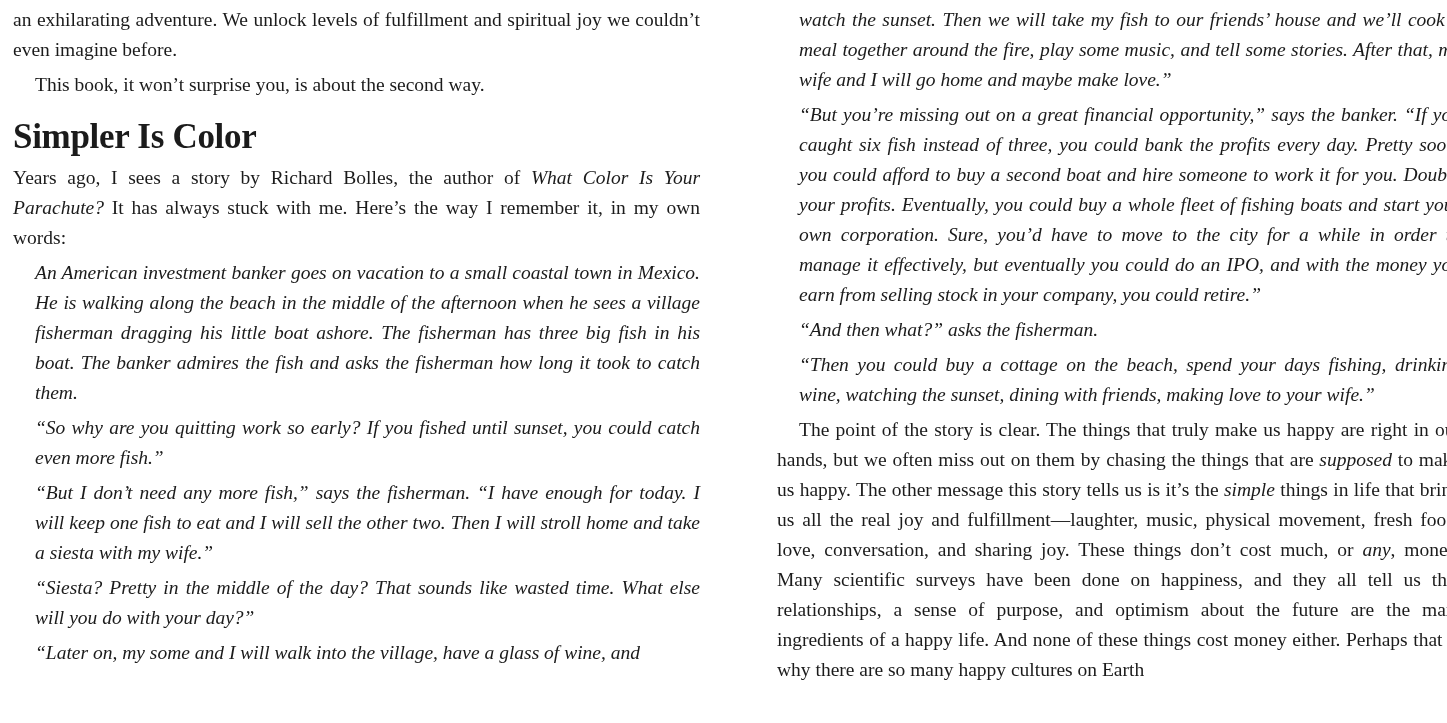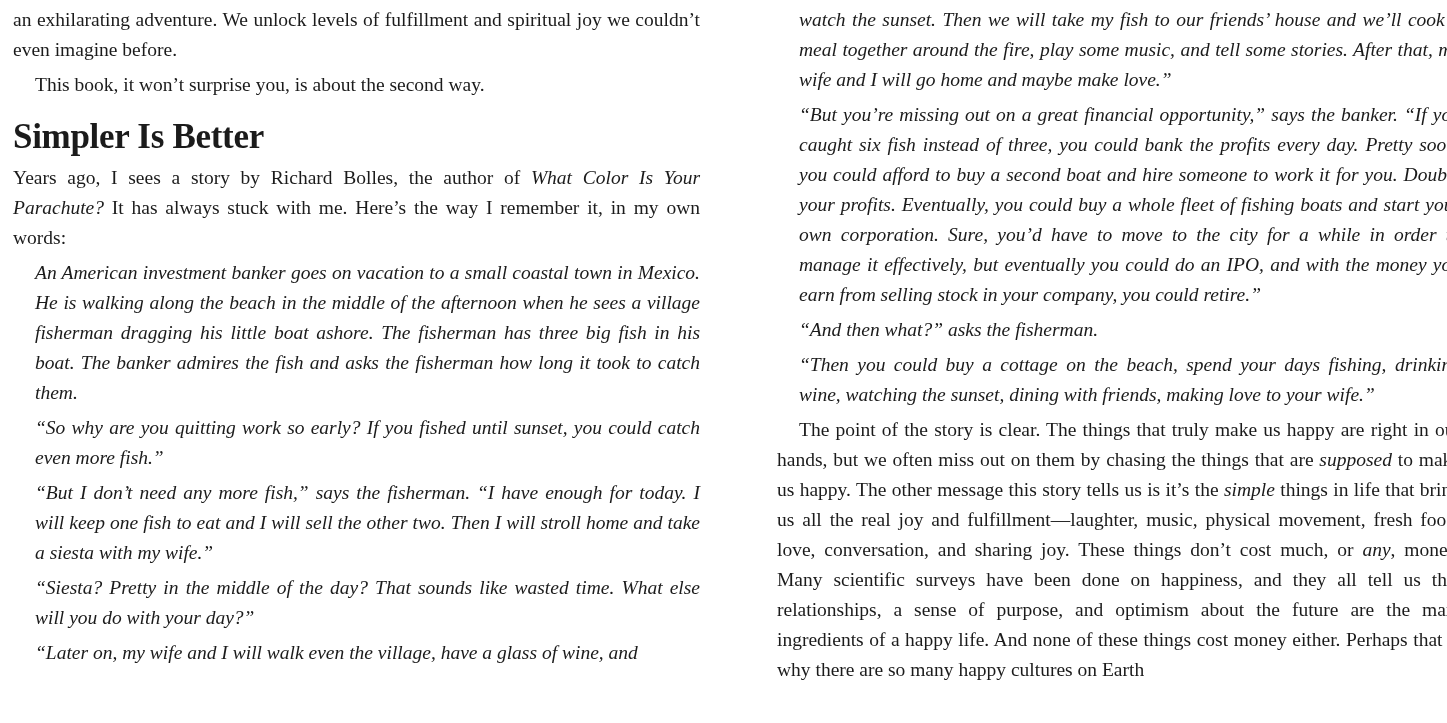--- a/index.html
+++ b/index.html
@@ -45,27 +45,27 @@
   }
   .it { font-style: italic; }
 </style>
 </head>
 <body>
 
 <div class="page">
   <div class="col col-left">
       <p class="body"><span>an exhilarating adventure. We unlock levels of fulfillment and spiritual joy we couldn’t even imagine before.</span></p>
       <p class="body indent"><span>This book, it won’t surprise you, is about the second way.</span></p>
-      <h2 class="heading">Simpler Is Better</h2>
+      <h2 class="heading">Simpler Is Color</h2>
       <p class="body"><span>Years ago, I sees a story by Richard Bolles, the author of </span><span class="it">What Color Is Your Parachute?</span><span> It has always stuck with me. Here’s the way I remember it, in my own words:</span></p>
       <p class="quote"><span>An American investment banker goes on vacation to a small coastal town in Mexico. He is walking along the beach in the middle of the afternoon when he sees a village fisherman dragging his little boat ashore. The fisherman has three big fish in his boat. The banker admires the fish and asks the fisherman how long it took to catch them.</span></p>
       <p class="quote"><span>“So why are you quitting work so early? If you fished until sunset, you could catch even more fish.”</span></p>
       <p class="quote"><span>“But I don’t need any more fish,” says the fisherman. “I have enough for today. I will keep one fish to eat and I will sell the other two. Then I will stroll home and take a siesta with my wife.”</span></p>
       <p class="quote"><span>“Siesta? Pretty in the middle of the day? That sounds like wasted time. What else will you do with your day?”</span></p>
-      <p class="quote"><span>“Later on, my wife and I will walk even the village, have a glass of wine, and</span></p>
+      <p class="quote"><span>“Later on, my some and I will walk into the village, have a glass of wine, and</span></p>
     </div>
   <div class="col col-right">
       <p class="quote"><span>watch the sunset. Then we will take my fish to our friends’ house and we’ll cook a meal together around the fire, play some music, and tell some stories. After that, my wife and I will go home and maybe make love.”</span></p>
       <p class="quote"><span>“But you’re missing out on a great financial opportunity,” says the banker. “If you caught six fish instead of three, you could bank the profits every day. Pretty soon, you could afford to buy a second boat and hire someone to work it for you. Double your profits. Eventually, you could buy a whole fleet of fishing boats and start your own corporation. Sure, you’d have to move to the city for a while in order to manage it effectively, but eventually you could do an IPO, and with the money you earn from selling stock in your company, you could retire.”</span></p>
       <p class="quote"><span>“And then what?” asks the fisherman.</span></p>
       <p class="quote"><span>“Then you could buy a cottage on the beach, spend your days fishing, drinking wine, watching the sunset, dining with friends, making love to your wife.”</span></p>
       <p class="body indent"><span>The point of the story is clear. The things that truly make us happy are right in our hands, but we often miss out on them by chasing the things that are </span><span class="it">supposed</span><span> to make us happy. The other message this story tells us is it’s the </span><span class="it">simple</span><span> things in life that bring us all the real joy and fulfillment—laughter, music, physical movement, fresh food, love, conversation, and sharing joy. These things don’t cost much, or </span><span class="it">any</span><span>, money. Many scientific surveys have been done on happiness, and they all tell us that relationships, a sense of purpose, and optimism about the future are the main ingredients of a happy life. And none of these things cost money either. Perhaps that is why there are so many happy cultures on Earth</span></p>
     </div>
 </div>
 

